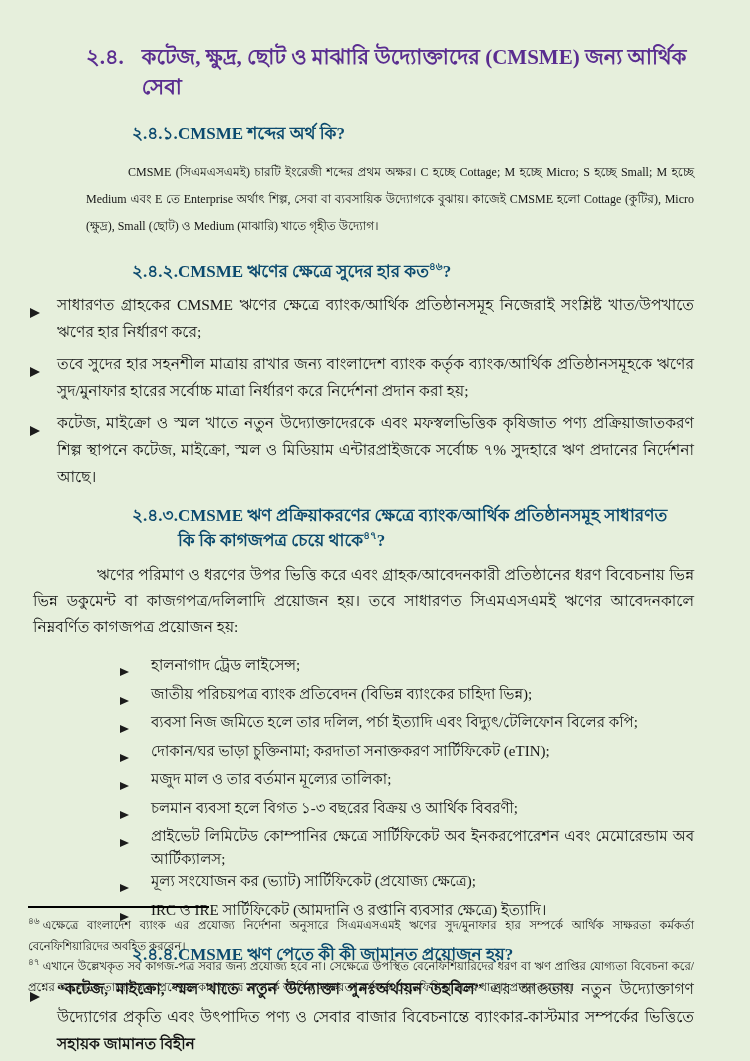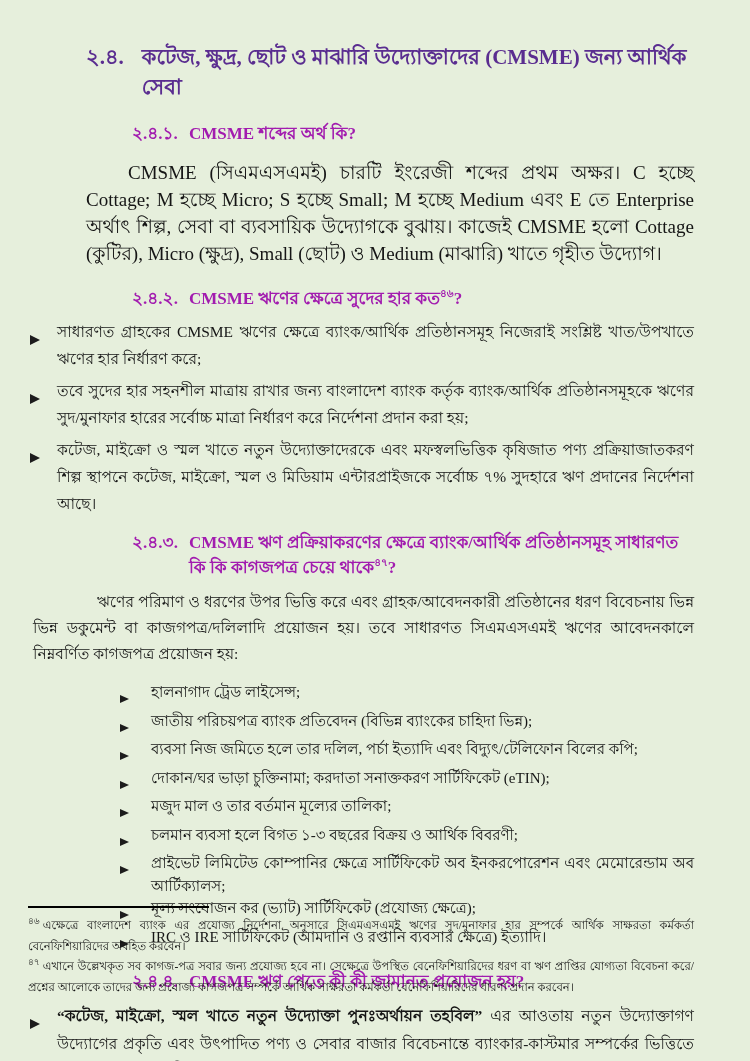--- a/index.html
+++ b/index.html
@@ -23,38 +23,37 @@
     display: flex;
     gap: 18px;
     margin: 42px 28px 0 86px;
     color: #5a2d90;
     font-weight: bold;
     font-size: 21px;
     line-height: 30px;
   }
   .sub-heading {
     display: flex;
-    gap: 11px;
     margin: 19px 40px 0 132px;
-    color: #a21caf;
+    color: #0c4a6e;
     font-weight: bold;
     font-size: 17px;
     line-height: 25px;
   }
   .sub-heading .h-num { flex: none; }
   .fn-ref {
     font-size: 10.5px;
     vertical-align: 7px;
     line-height: 0;
   }
 
   
   .para-1 {
     margin: 13px 28px 0 86px;
-    font-size: 19px;
+    font-size: 12px;
     line-height: 27px;
     text-align: justify;
     text-indent: 42px;
   }
   .para-2 {
     margin: 9px 28px 0 33px;
     font-size: 15.5px;
     line-height: 26px;
     text-align: justify;
     text-indent: 64px;

